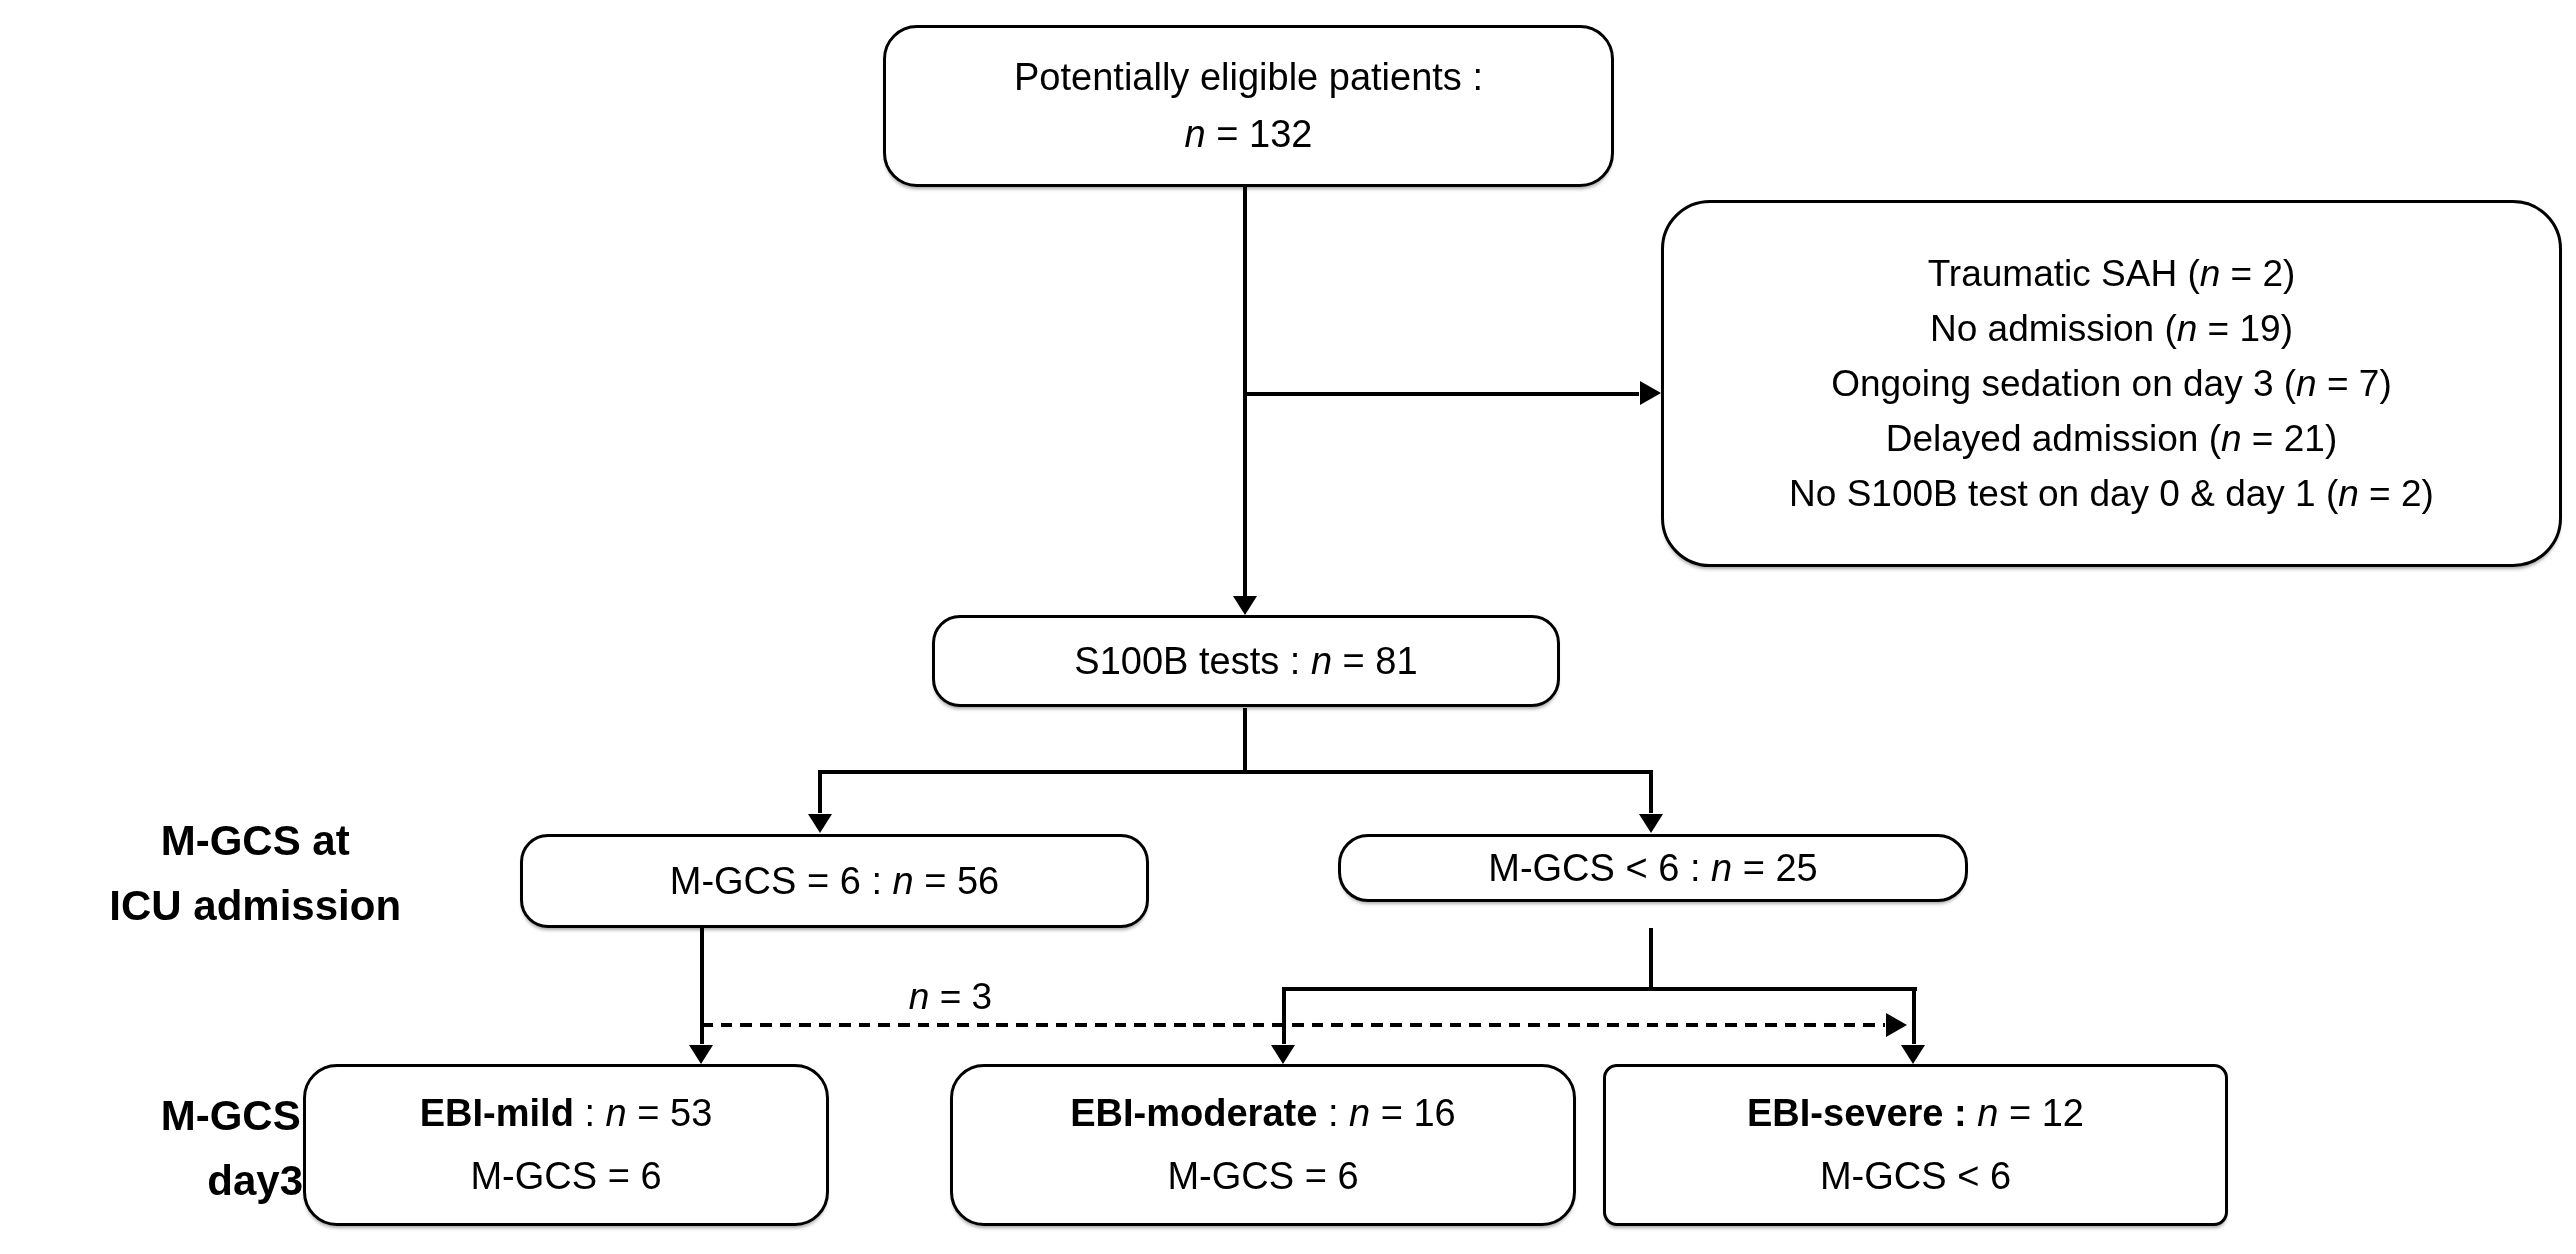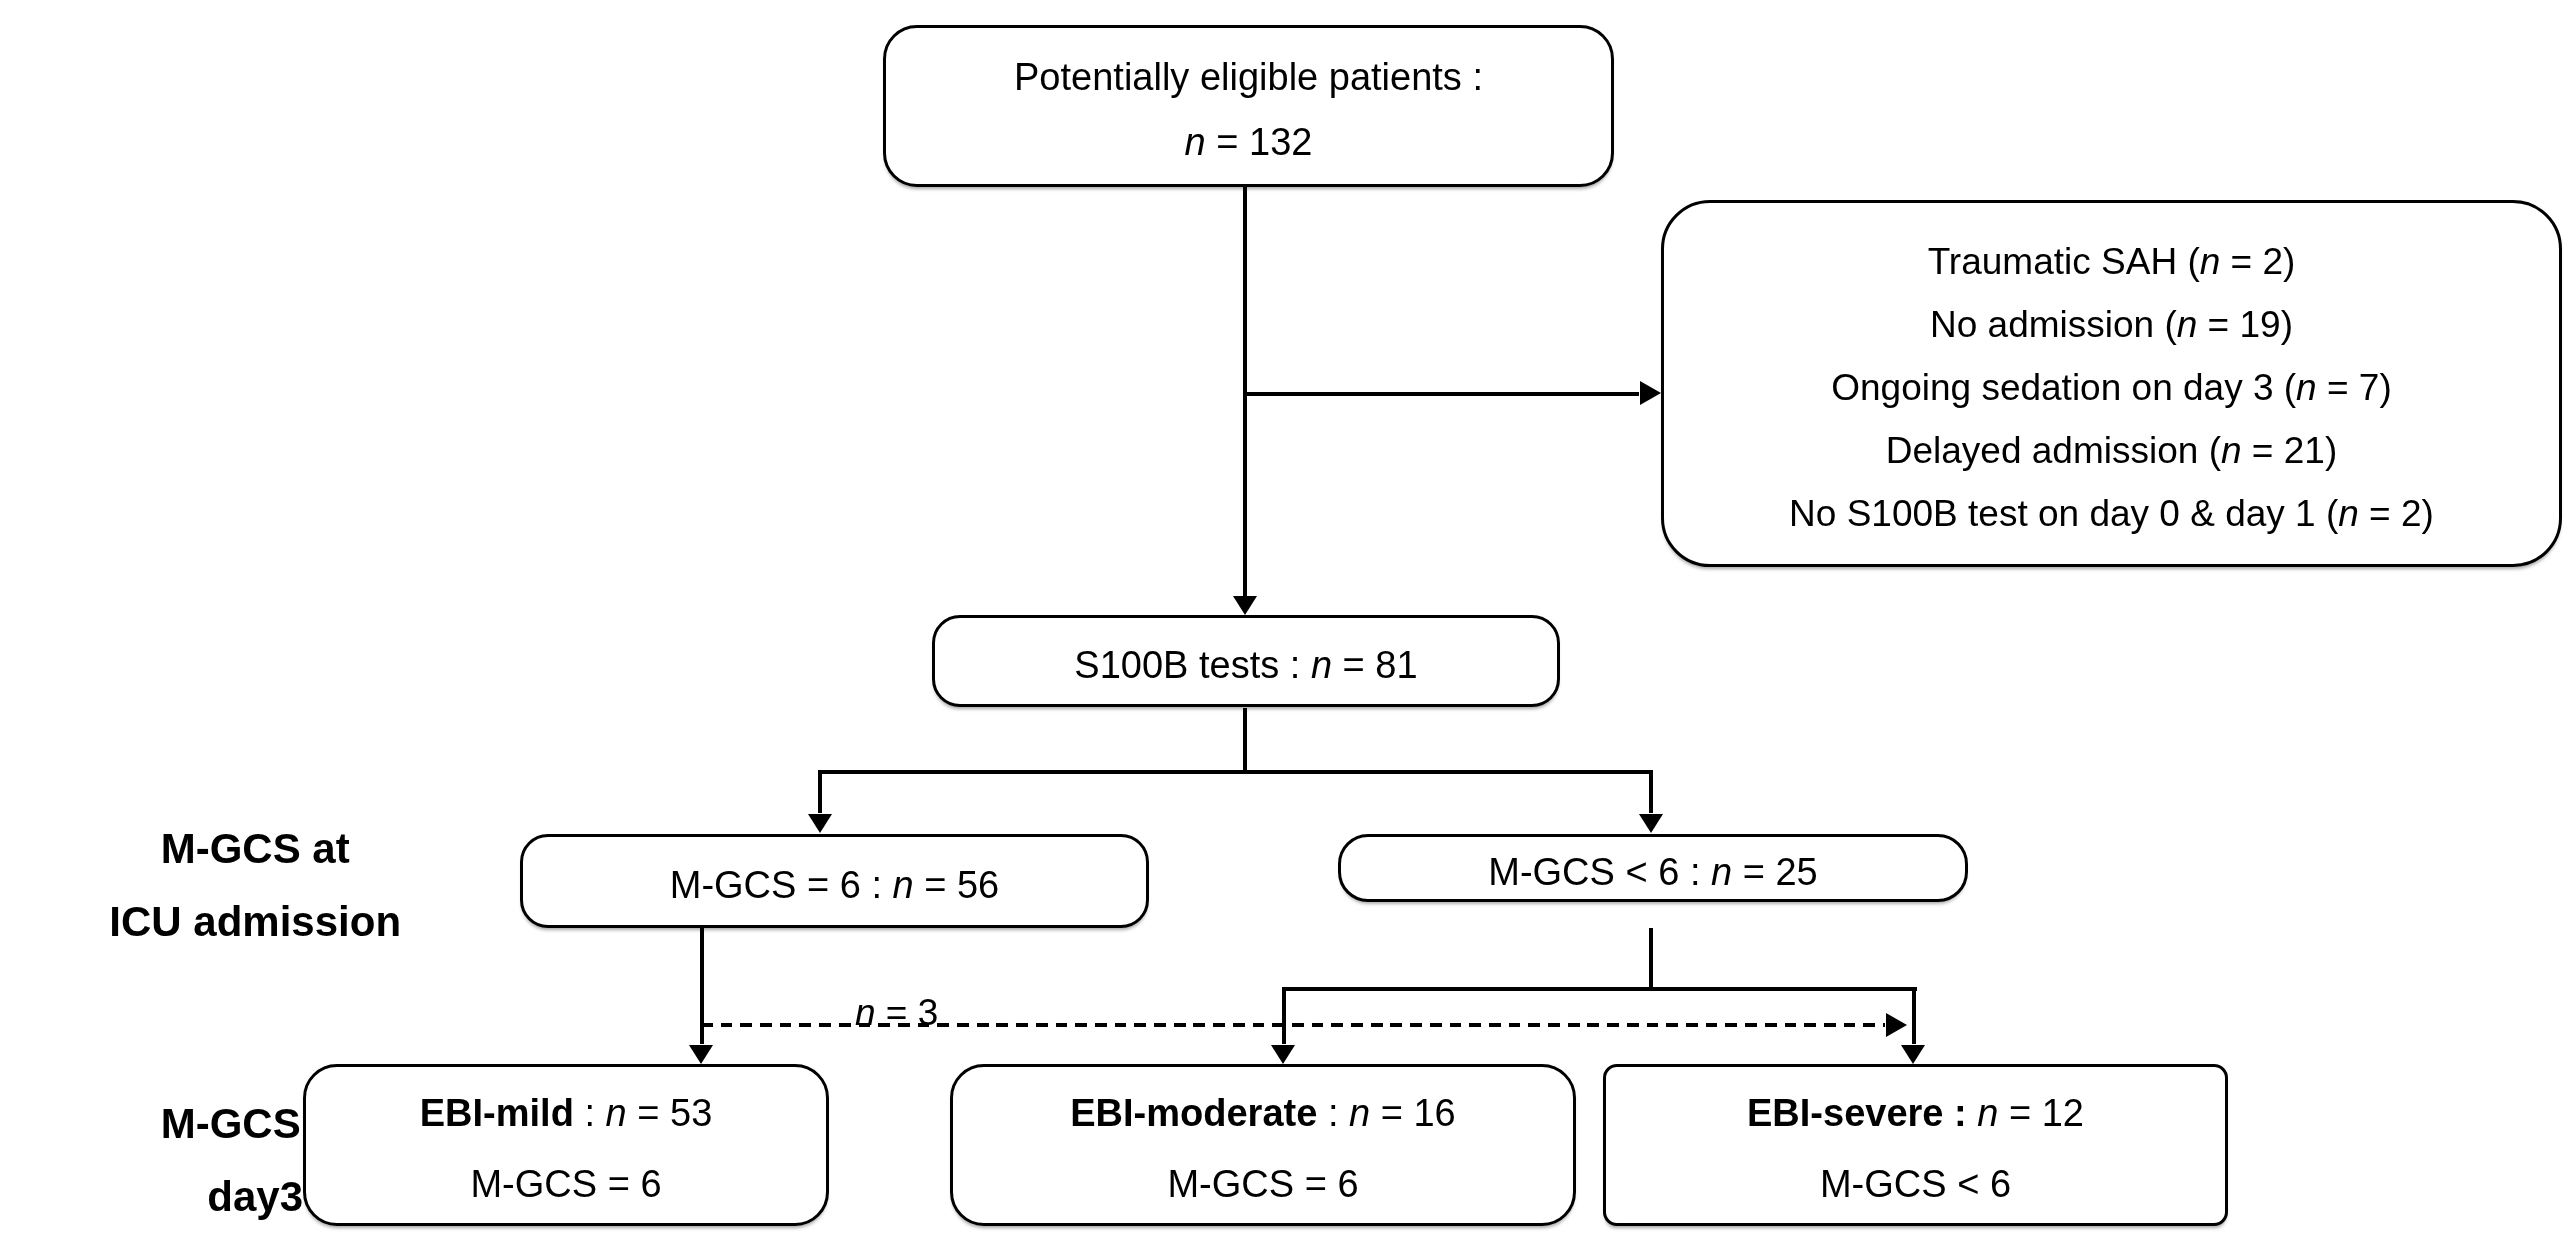--- a/index.html
+++ b/index.html
@@ -17,21 +17,21 @@
     background:#fff;
     border:3.1px solid #000;
     box-sizing:border-box;
     display:flex;
     flex-direction:column;
     align-items:center;
     justify-content:center;
     text-align:center;
     box-shadow:0 4.3px 3.7px -2.5px rgba(0,0,0,.35);
   }
-  .ln{white-space:nowrap;margin-top:8px;}
+  .ln{white-space:nowrap;}
   .f62{font-size:38px;}
   .f60{font-size:37px;}
   .lh93 .ln{line-height:57px;}
   .lh90 .ln{line-height:55px;}
   .lh103 .ln{line-height:63px;}
   .i{font-style:italic;}
   .b{font-weight:700;}
   .vline,.hline{position:absolute;background:#000;}
   .dashline{
     position:absolute;height:3.7px;
@@ -52,22 +52,22 @@
   .rowlabel{
     position:absolute;
     font-weight:700;
     font-size:42px;
     text-align:left;
   }
   .rowlabel .ln{line-height:65px;text-align:center;}
   .edgelabel{
     position:absolute;
     font-size:37px;
+    text-align:center;
     line-height:39px;
-    margin-top:16px;
   }
 </style>
 </head>
 <body>
 
 <div class="canvas">
 
   <div class="vline" style="left:1243px;top:187px;width:3.7px;height:410px;"></div>
   <div class="arr-d" style="left:1233px;top:596px;"></div>
 

